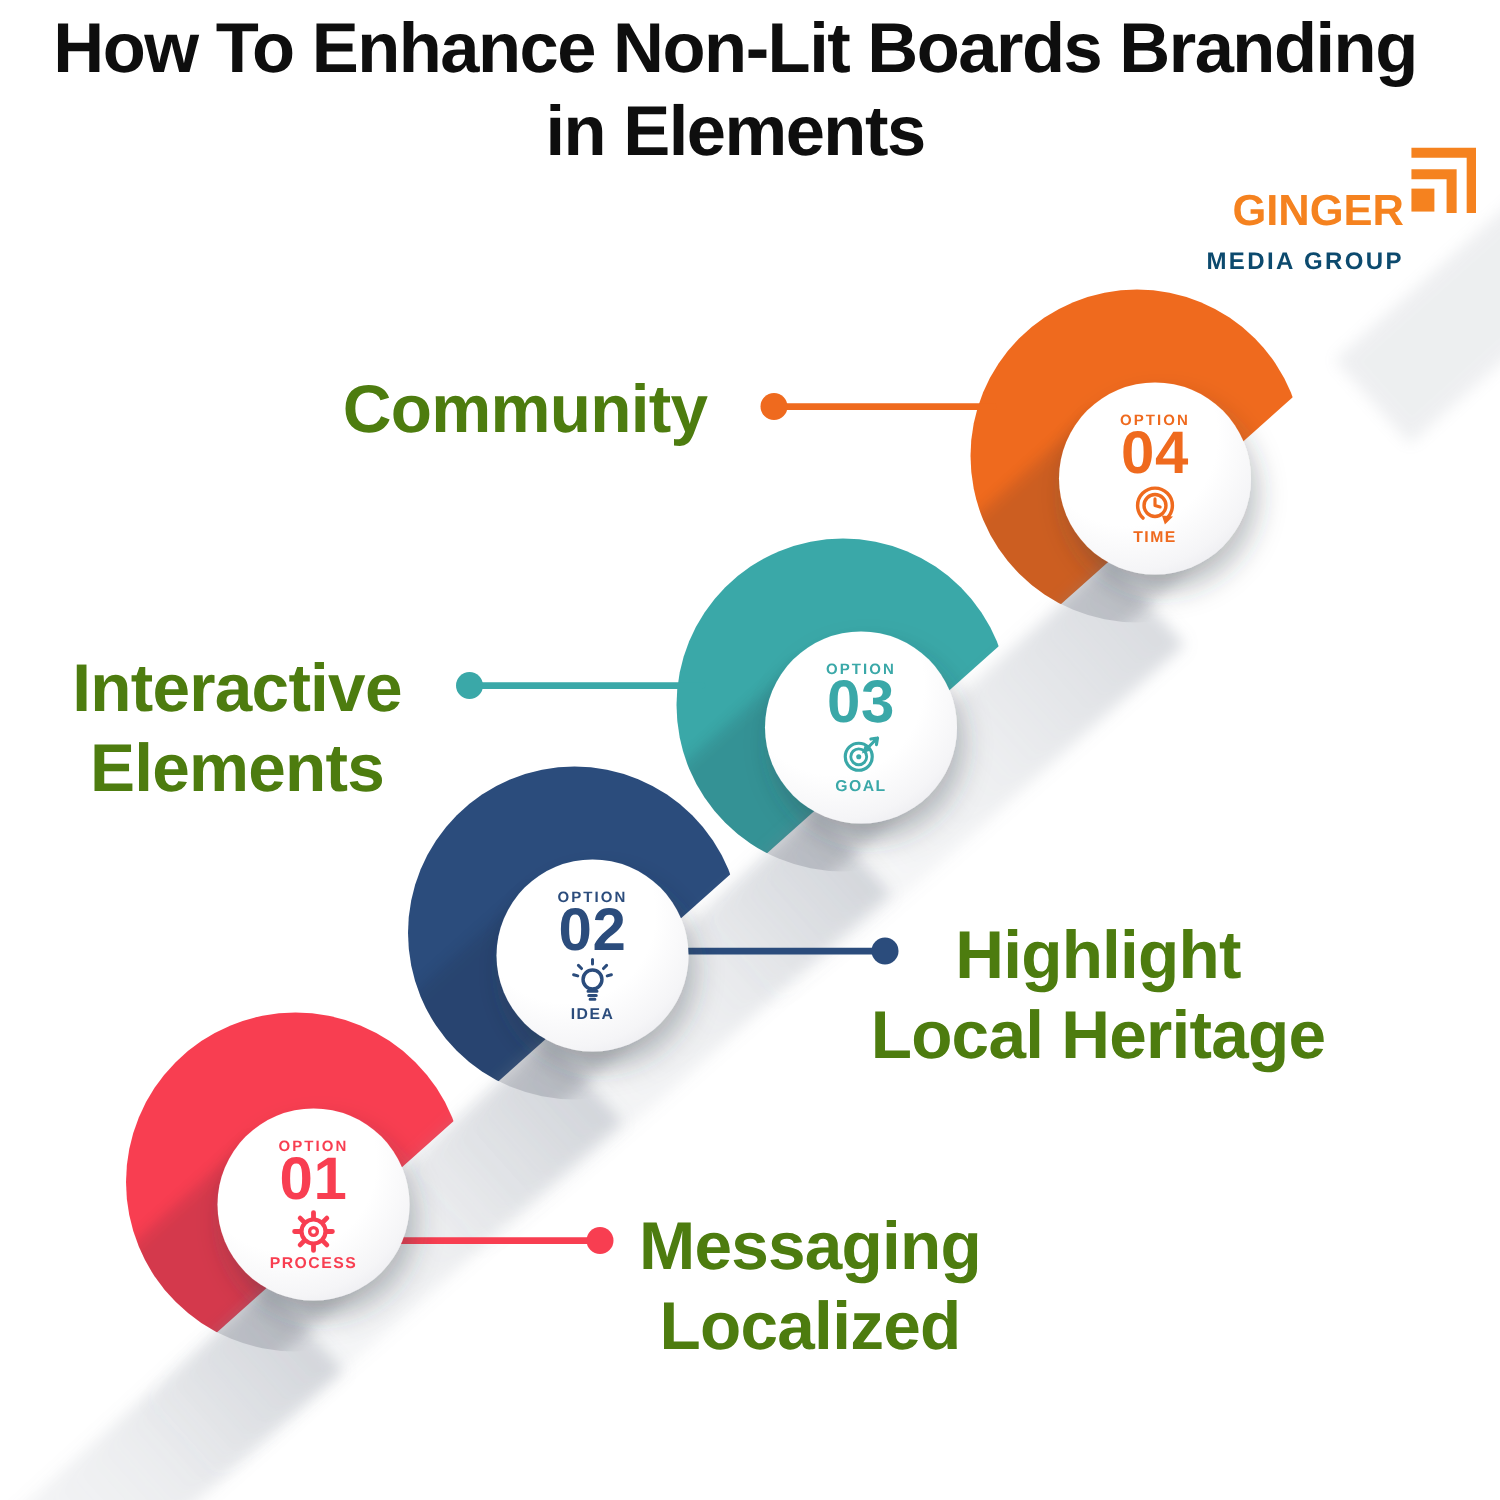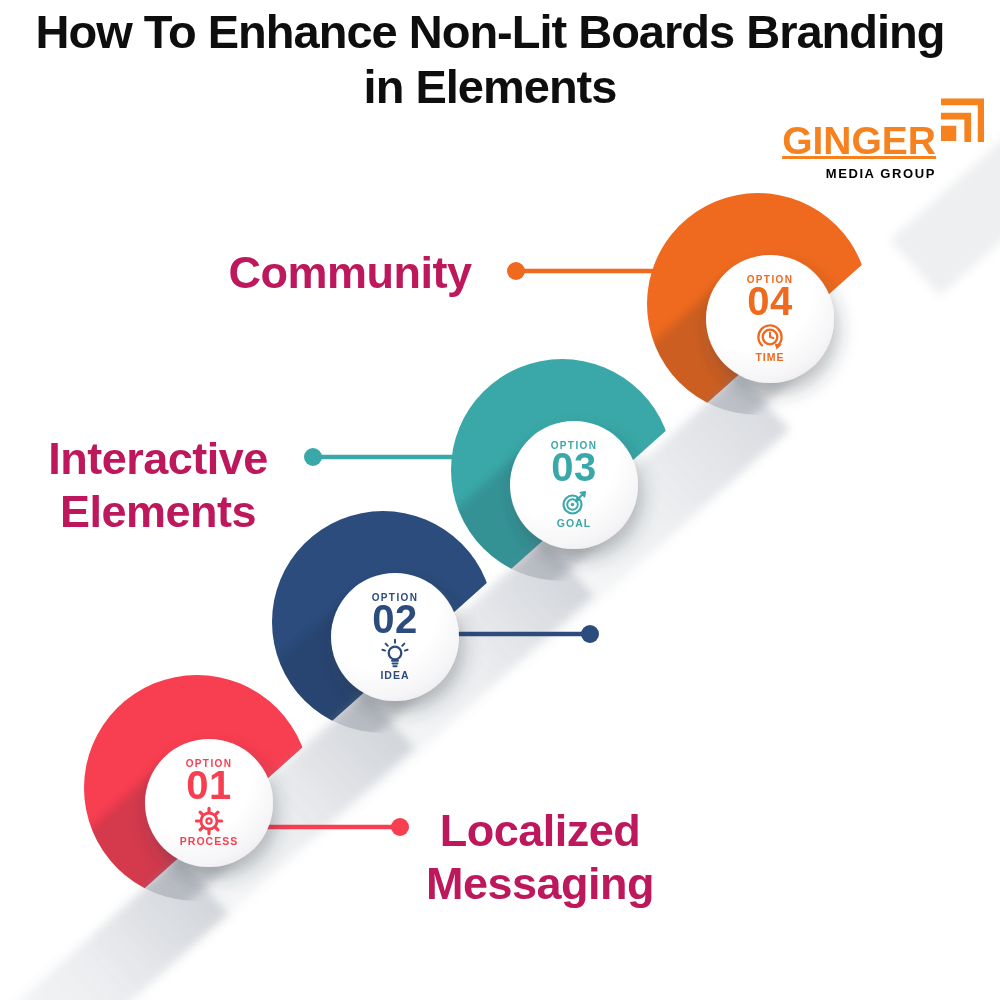--- a/index.html
+++ b/index.html
@@ -7,34 +7,34 @@
     position:relative;width:1000px;height:1000px;background:#ffffff;
     overflow:hidden;font-family:"Liberation Sans",sans-serif;
   }
   .art{position:absolute;left:0;top:0;width:1000px;height:1000px;}
   .title{
     position:absolute;left:0;top:4px;width:924px;text-align:center;
     font-size:47px;line-height:55px;font-weight:800;color:#0e0e0e;letter-spacing:-1px;margin-left:28px;
   }
   .side-label{
     position:absolute;text-align:center;font-size:45px;line-height:53px;
-    font-weight:800;color:#be185d;letter-spacing:-0.5px;
+    font-weight:800;color:#4d7c0f;letter-spacing:-0.5px;
   }
   .lbl-4{left:140px;top:246px;width:420px;}
   .lbl-3{left:-52px;top:432px;width:420px;}
   .lbl-2{left:507px;top:610px;width:450px;}
   .lbl-1{left:340px;top:804px;width:400px;}
   .logo{position:absolute;left:770px;top:98px;width:214px;height:92px;}
   .logo-mark{position:absolute;right:0;top:0;width:44px;height:44px;}
   .logo-mark rect{fill:#F5821F;}
   .logo-mark path{fill:none;stroke:#F5821F;stroke-width:7;}
-  .logo-name{position:absolute;right:48px;top:24px;font-size:39px;line-height:38px;
-    font-weight:800;color:#F5821F;text-decoration:underline;}
-  .logo-tagline{position:absolute;right:48px;top:68px;font-size:13px;font-weight:700;
-    color:#000000;letter-spacing:1.6px;}
+  .logo-name{position:absolute;right:48px;top:24px;font-size:29px;line-height:38px;
+    font-weight:800;color:#F5821F;}
+  .logo-tagline{position:absolute;right:48px;top:68px;font-size:16px;font-weight:700;
+    color:#0c4a6e;letter-spacing:1.6px;}
   
   .f1{fill:#F83E51}.f2{fill:#2B4C7C}.f3{fill:#3AA8A8}.f4{fill:#EF6A1E}
   .s1{stroke:#F83E51}.s2{stroke:#2B4C7C}.s3{stroke:#3AA8A8}.s4{stroke:#EF6A1E}
   .connector{stroke-width:4.5;stroke-linecap:round;fill:none;}
   .icon{fill:none;stroke-linecap:round;stroke-linejoin:round;}
   .opt-small{font:700 10px "Liberation Sans",sans-serif;letter-spacing:1.4px;}
   .opt-num{font:700 40px "Liberation Sans",sans-serif;letter-spacing:0.5px;}
   .opt-cat{font:700 10.5px "Liberation Sans",sans-serif;letter-spacing:1px;}
 </style>
 </head>
@@ -190,18 +190,22 @@
     <div class="logo-tagline">MEDIA GROUP</div>
   </div>
 
   <div class="side-label lbl-4">
     <div>Community</div>
   </div>
   <div class="side-label lbl-3">
     <div>Interactive</div>
     <div>Elements</div>
   </div>
+  <div class="side-label lbl-2">
+    <div>Highlight</div>
+    <div>Local Heritage</div>
+  </div>
   <div class="side-label lbl-1">
+    <div>Messaging</div>
     <div>Localized</div>
-    <div>Messaging</div>
   </div>
 
 </div>
 
 </body></html>

